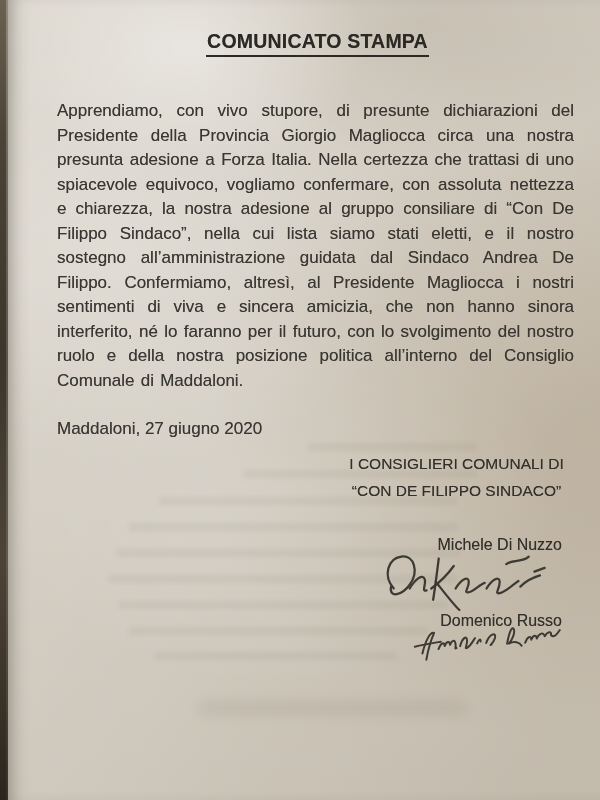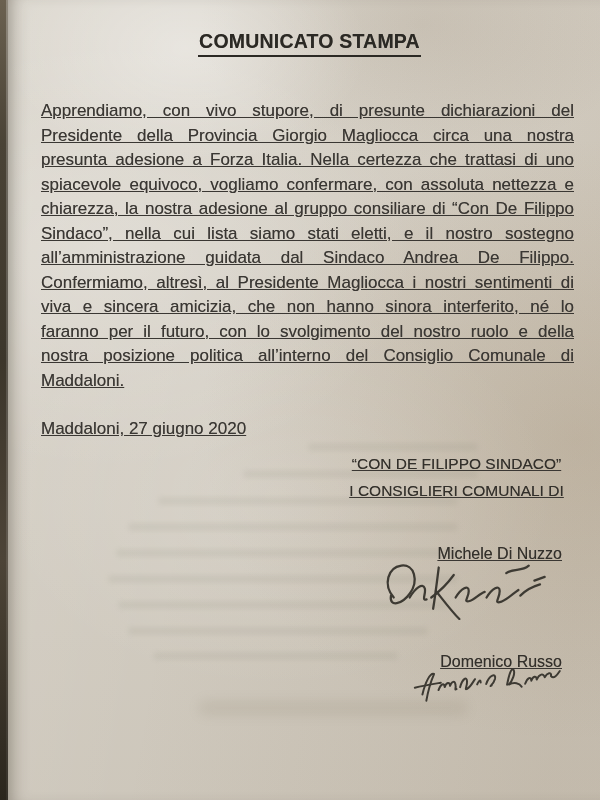--- a/index.html
+++ b/index.html
@@ -40,24 +40,23 @@
   .bleed i{
     position:absolute;display:block;height:8px;border-radius:4px;
     background:#6e705c;opacity:.09;filter:blur(2.5px);
   }
   .smudge{
     position:absolute;left:190px;top:700px;width:270px;height:16px;border-radius:8px;
     background:#7a6f58;opacity:.12;filter:blur(6px);
   }
 
   .content{
-    position:absolute;left:41px;right:22px;top:0;z-index:2;
+    position:absolute;left:57px;right:22px;top:0;z-index:2;
     color:#3a3733;
     text-shadow:0 0 .5px rgba(58,55,51,.6);
-    text-decoration:underline;
   }
 
   .title-wrap{text-align:center;margin-top:30px;}
   .doc-title{
     display:inline-block;font-size:19.5px;font-weight:bold;color:#2b2924;
     letter-spacing:.2px;border-bottom:2.5px solid #2b2924;padding:0 1px 2px 1px;
   }
 
   .body-par{
     margin:42px 4px 0 0;font-size:17px;line-height:24.5px;
@@ -65,22 +64,22 @@
   }
   .closing{margin:8px 0 0 0;font-size:17px;line-height:24.5px;}
   .dateline{margin:24px 0 8px 0;font-size:17px;line-height:24.5px;}
 
   .signatories{
     width:215px;margin:2px 14px 0 auto;text-align:center;
     font-size:15.5px;line-height:27px;color:#33302b;
   }
 
   .sig-name{font-size:16px;line-height:20px;text-align:right;color:#33302b;}
-  .sig-name.first{margin-top:40px;padding-right:16px;}
-  .sig-name.second{margin-top:32px;padding-right:16px;}
+  .sig-name.first{margin-top:31px;padding-right:16px;}
+  .sig-name.second{padding-right:16px;}
 
   .sig-svg{display:block;margin-left:auto;}
   .sig-svg.one{width:178px;height:60px;margin-right:24px;margin-top:-4px;}
   .sig-svg.two{width:165px;height:38px;margin-right:8px;margin-top:-8px;transform:rotate(-3deg);}
   .sig-svg path{fill:none;stroke:#3d3a33;stroke-linecap:round;stroke-linejoin:round;}
   .sig-svg.one path{stroke-width:2.4;}
   .sig-svg.two path{stroke-width:2.2;}
 </style>
 </head>
 <body>
@@ -109,22 +108,22 @@
     <div class="title-wrap">
       <span class="doc-title">COMUNICATO STAMPA</span>
     </div>
 
     <p class="body-par">Apprendiamo, con vivo stupore, di presunte dichiarazioni del Presidente della Provincia Giorgio Magliocca circa una nostra presunta adesione a Forza Italia. Nella certezza che trattasi di uno spiacevole equivoco, vogliamo confermare, con assoluta nettezza e chiarezza, la nostra adesione al gruppo consiliare di “Con De Filippo Sindaco”, nella cui lista siamo stati eletti, e il nostro sostegno all’amministrazione guidata dal Sindaco Andrea De Filippo. Confermiamo, altresì, al Presidente Magliocca i nostri sentimenti di viva e sincera amicizia, che non hanno sinora interferito, né lo faranno per il futuro, con lo svolgimento del nostro ruolo e della nostra posizione politica all’interno del Consiglio Comunale di Maddaloni.</p>
 
 
     <p class="dateline">Maddaloni, 27 giugno 2020</p>
 
     <div class="signatories">
+      <div>I CONSIGLIERI COMUNALI DI</div>
       <div>“CON DE FILIPPO SINDACO”</div>
-      <div>I CONSIGLIERI COMUNALI DI</div>
     </div>
 
     <div class="sig-name first">Michele Di Nuzzo</div>
 
     <svg class="sig-svg one" viewBox="0 0 180 64">
       <path d="M14,40 C2,26 8,8 22,6 C36,4 41,22 31,36 C23,47 9,51 11,38"></path>
       <path d="M31,40 C37,30 45,24 47,30 C49,35 43,44 49,42"></path>
       <path d="M62,8 C60,24 58,40 56,52"></path>
       <path d="M78,16 C70,27 61,35 54,40"></path>
       <path d="M59,33 C67,43 76,55 84,63"></path>

